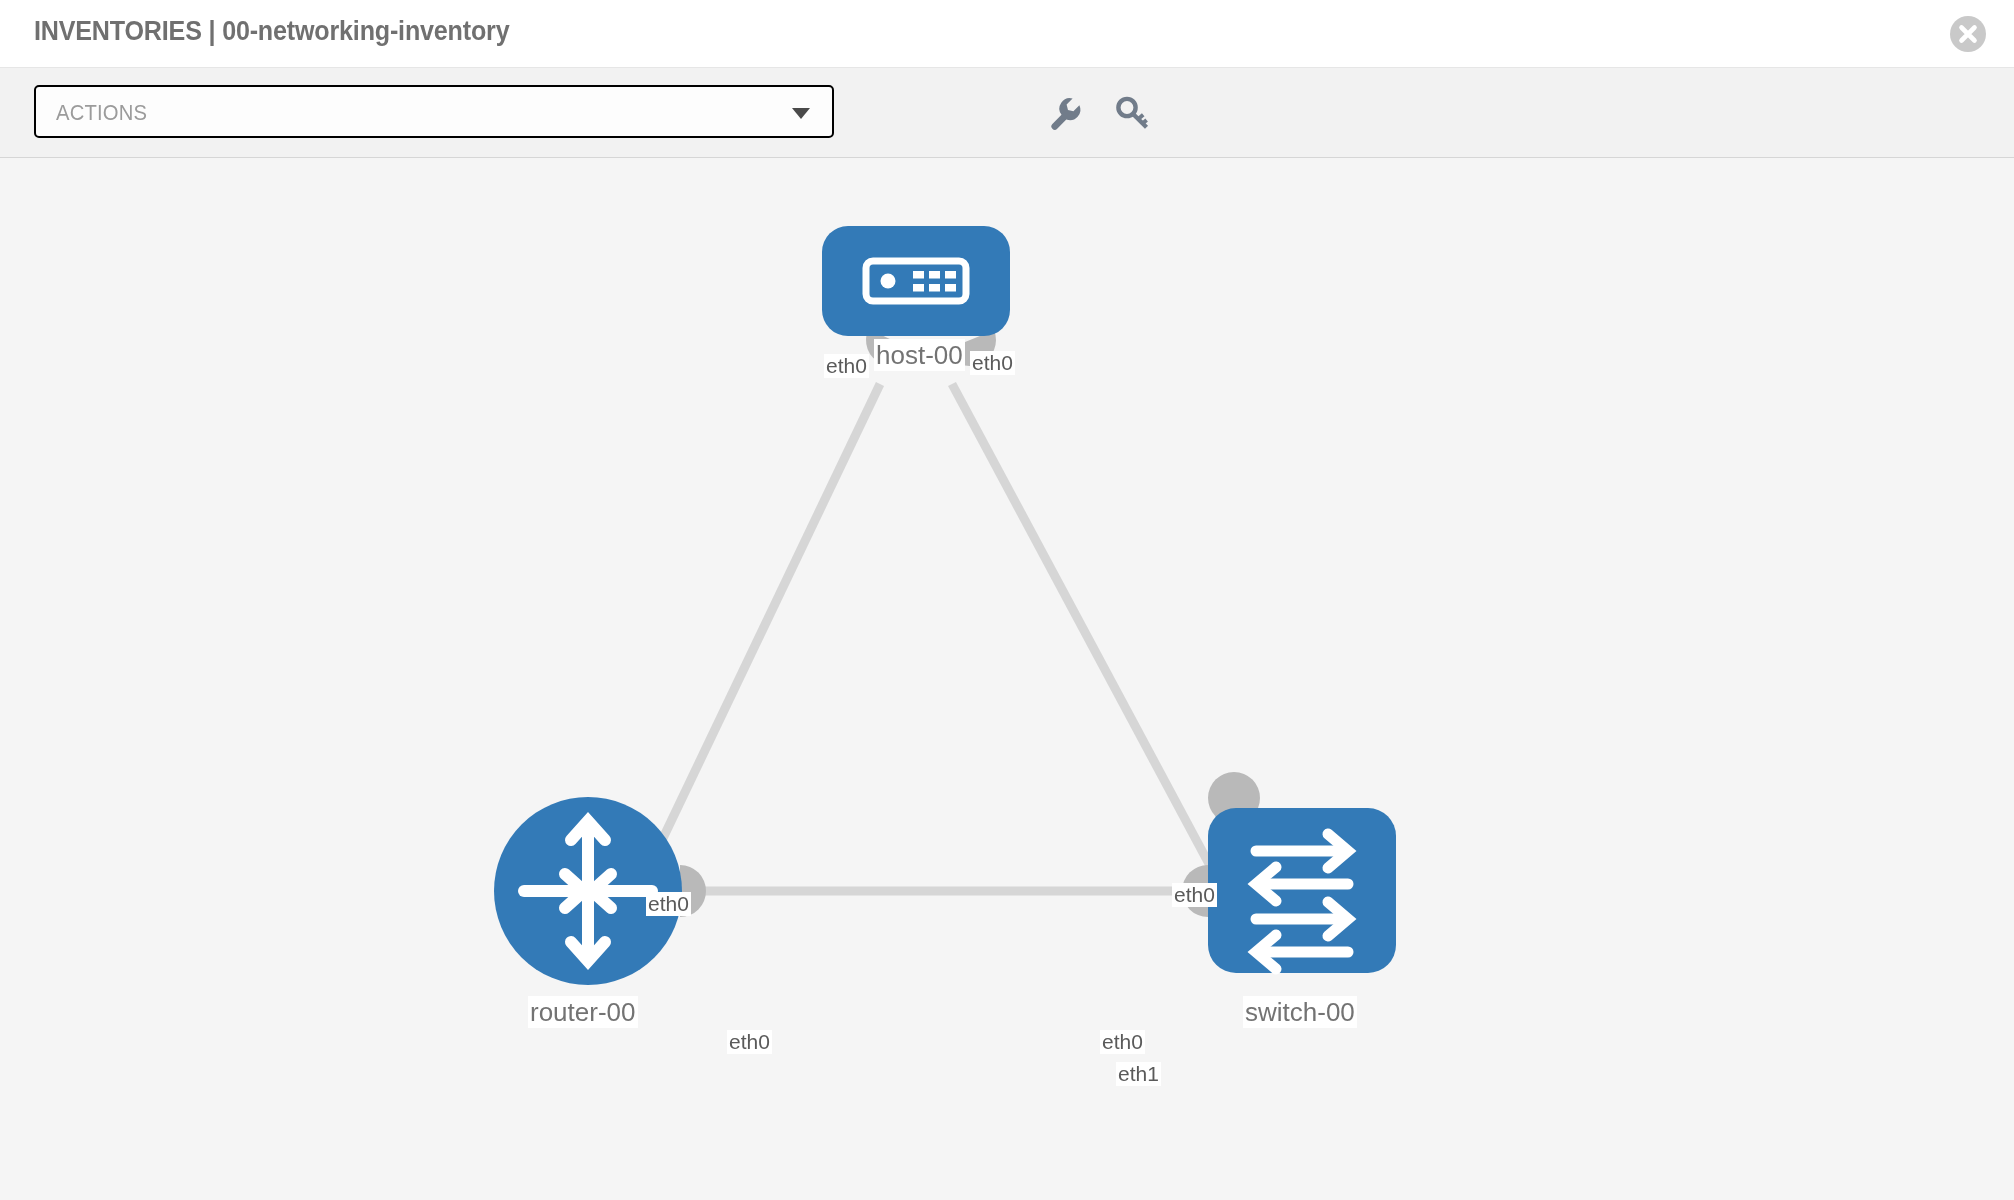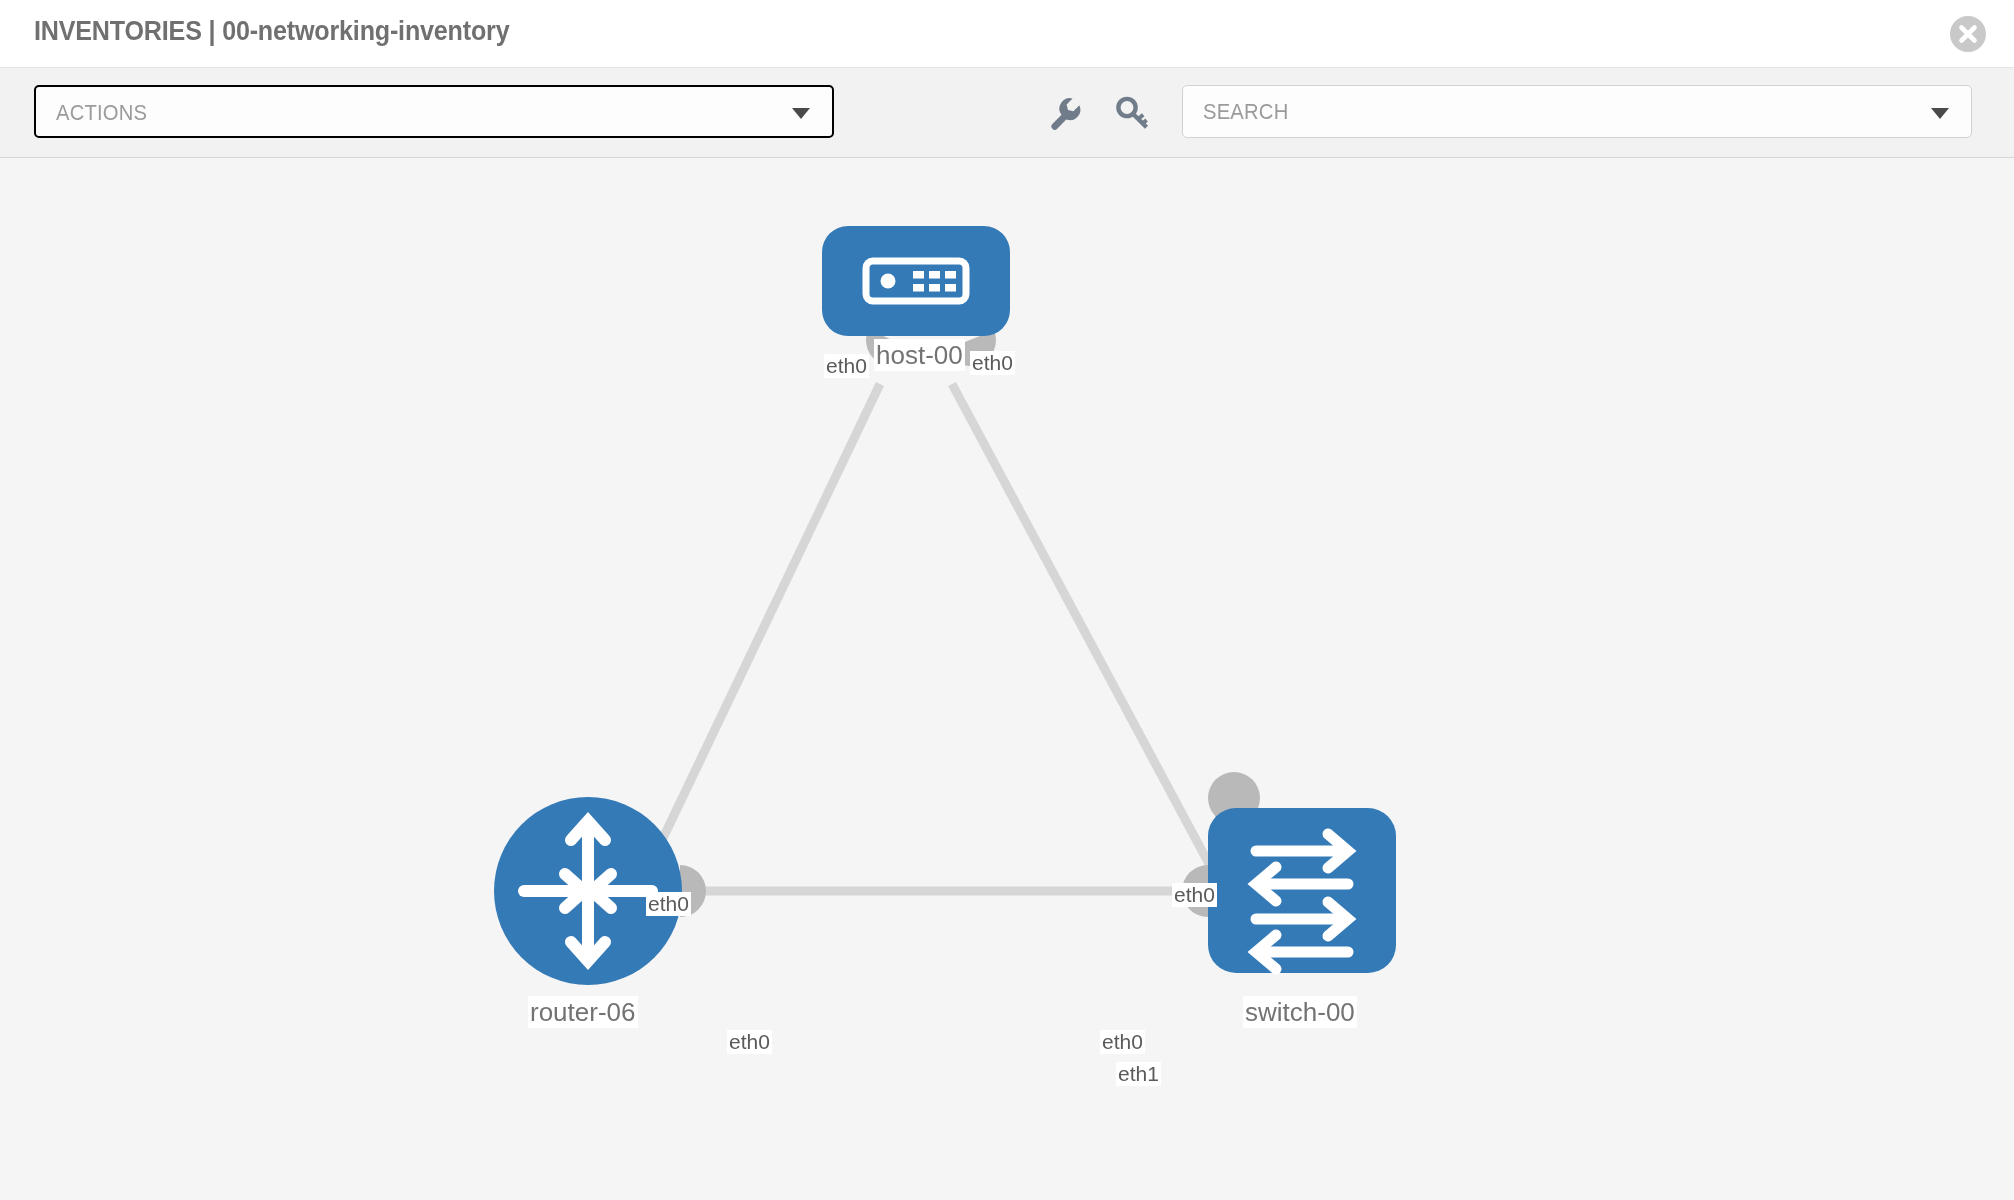--- a/index.html
+++ b/index.html
@@ -197,24 +197,20 @@
 
     <div class="tool-icon key">
       <svg width="38" height="38" viewBox="0 0 38 38">
         <circle cx="13" cy="13.5" r="8.6" fill="none" stroke="#717c8a" stroke-width="4.4"></circle>
         <path d="M18.6 19.5 L32.5 33.2" stroke="#717c8a" stroke-width="4.4" stroke-linecap="butt"></path>
         <path d="M24.2 25.0 L29.2 20.8" stroke="#717c8a" stroke-width="4" stroke-linecap="butt"></path>
         <path d="M28.6 29.4 L32.6 26.0" stroke="#717c8a" stroke-width="4" stroke-linecap="butt"></path>
       </svg>
     </div>
 
-    <div class="search-select">
-      <span class="sel-label">SEARCH</span>
-      <span class="caret"></span>
-    </div>
   </div>
 
   <div class="canvas">
 
     <svg class="topology-svg" viewBox="0 0 2014 1042">
 
       <g>
 
         <line x1="880" y1="226" x2="632" y2="745" stroke="#d6d6d6" stroke-width="9"></line>
 
@@ -295,18 +291,18 @@
 
     <div class="edge-label" style="left:646px; top:734px;">eth0</div>
 
     <div class="edge-label" style="left:1172px; top:725px;">eth0</div>
 
     <div class="edge-label" style="left:727px; top:872px;">eth0</div>
 
     <div class="edge-label" style="left:1100px; top:872px;">eth0</div>
     <div class="edge-label" style="left:1116px; top:872px;margin-top:32px;">eth1</div>
 
-    <div class="node-label" style="left:528px; top:838px;">router-06</div>
+    <div class="node-label" style="left:528px; top:838px;">router-00</div>
 
     <div class="node-label" style="left:1243px; top:838px;">switch-00</div>
 
   </div>
 </div>
 
 </body></html>

